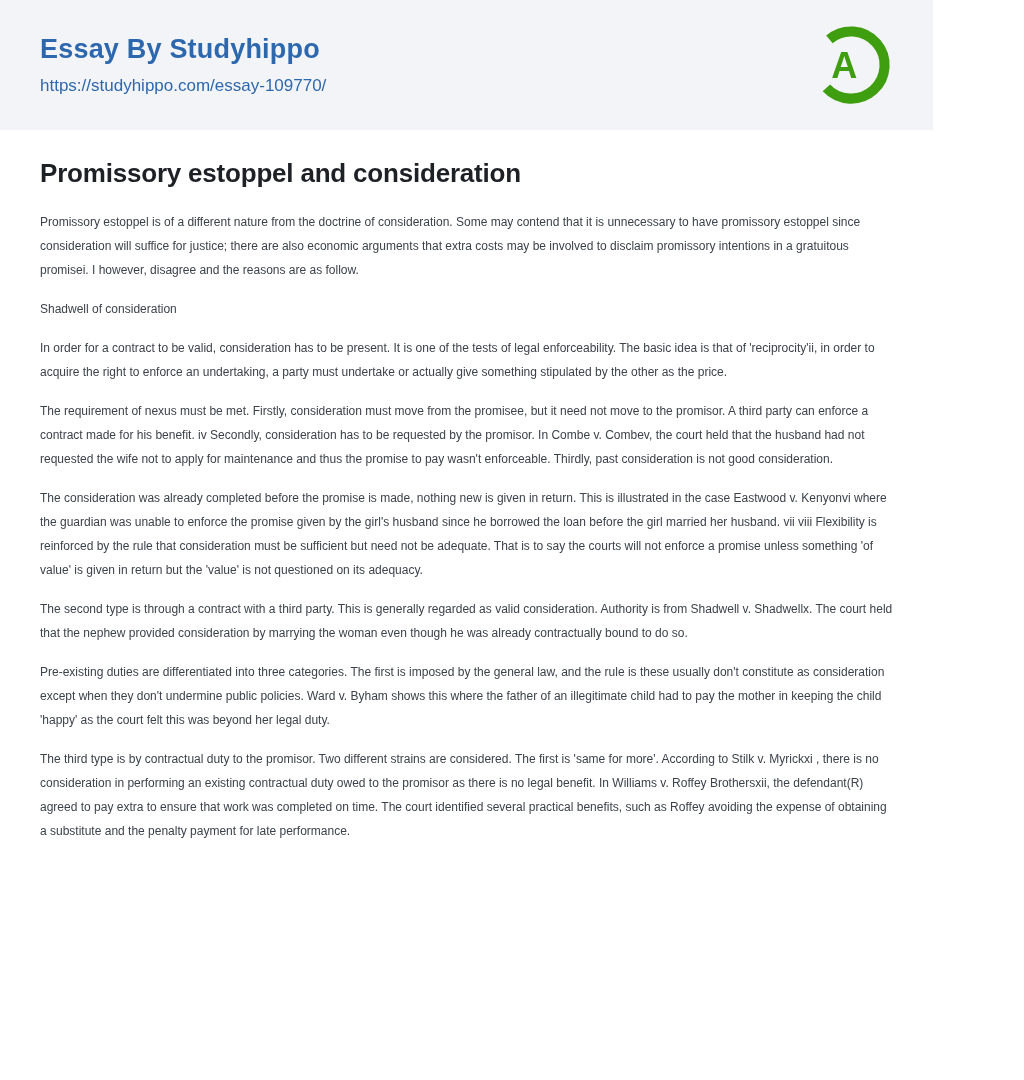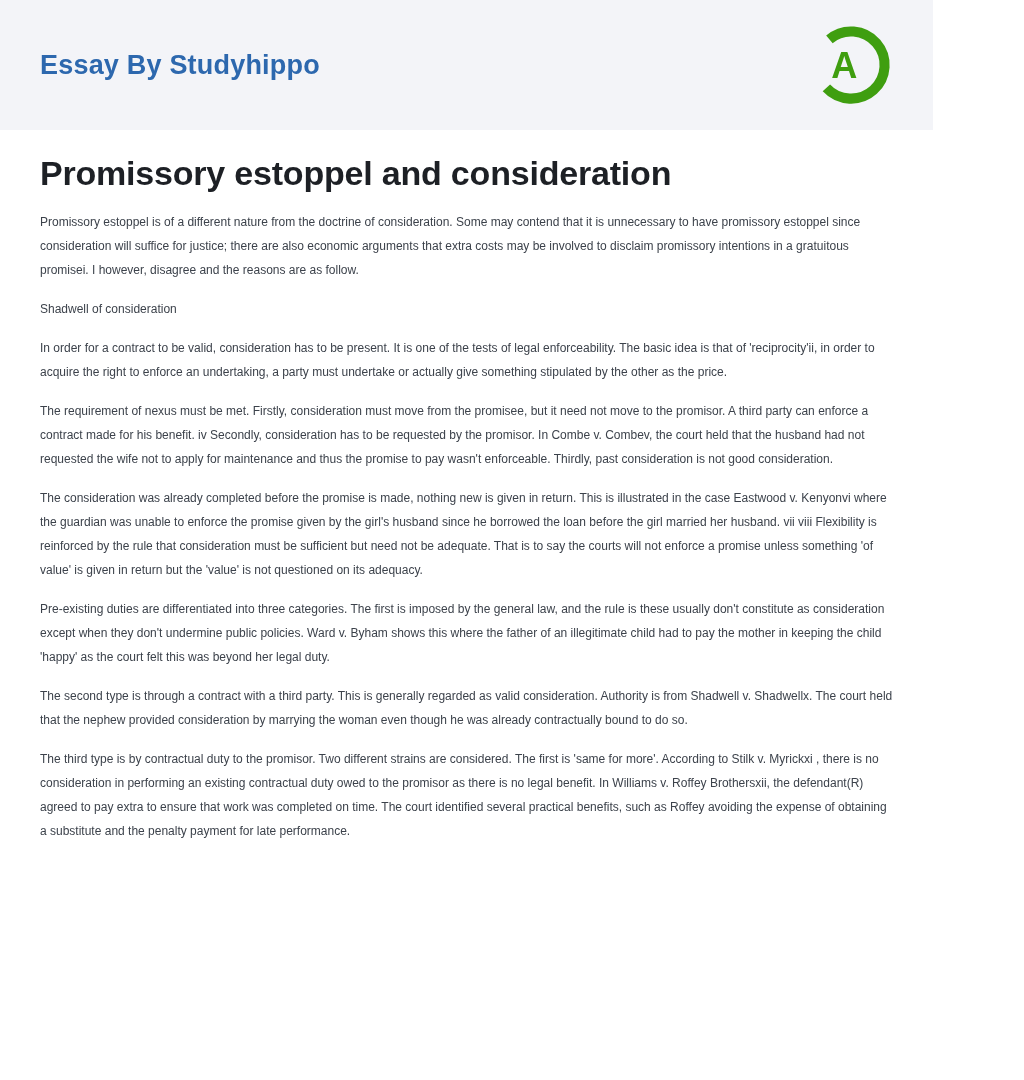--- a/index.html
+++ b/index.html
@@ -48,59 +48,60 @@
   .logo text {
     font-family: "Liberation Sans", "DejaVu Sans", sans-serif;
     font-weight: 700;
   }
   .content {
     padding: 22px 40px 30px 40px;
     box-sizing: border-box;
   }
   .essay-title {
     margin: 0 0 16px 0;
-    font-size: 34px;
+    font-size: 26px;
     line-height: 42px;
     font-weight: 800;
     letter-spacing: -0.2px;
     color: #1d2025;
   }
   .essay-body p {
     margin: 0 0 15px 0;
     font-size: 12px;
     line-height: 24px;
     color: #3c424b;
   }
 </style>
 </head>
 <body>
 
 <div class="page">
 
   <header class="header">
     <div class="header-text">
       <div class="site-title">Essay By Studyhippo</div>
+      <a class="essay-url">https://studyhippo.com/essay-109770/</a>
     </div>
 
     <div class="logo">
       <svg viewBox="0 0 100 100" aria-hidden="true">
         <path d="M 24.3 19.4 A 40 40 0 1 1 20.7 77.3" fill="none" stroke="var(--logo-green, #3f9e10)" stroke-width="12" stroke-linecap="butt"></path>
         <text x="42" y="65" text-anchor="middle" font-size="43" fill="var(--logo-green, #3f9e10)">A</text>
       </svg>
     </div>
   </header>
 
   <main class="content">
     <h1 class="essay-title">Promissory estoppel and consideration</h1>
 
     <div class="essay-body" id="essay-body">
         <p>Promissory estoppel is of a different nature from the doctrine of consideration. Some may contend that it is unnecessary to have promissory estoppel since consideration will suffice for justice; there are also economic arguments that extra costs may be involved to disclaim promissory intentions in a gratuitous promisei. I however, disagree and the reasons are as follow.</p>
         <p>Shadwell of consideration</p>
         <p>In order for a contract to be valid, consideration has to be present. It is one of the tests of legal enforceability. The basic idea is that of 'reciprocity'ii, in order to acquire the right to enforce an undertaking, a party must undertake or actually give something stipulated by the other as the price.</p>
         <p>The requirement of nexus must be met. Firstly, consideration must move from the promisee, but it need not move to the promisor. A third party can enforce a contract made for his benefit. iv Secondly, consideration has to be requested by the promisor. In Combe v. Combev, the court held that the husband had not requested the wife not to apply for maintenance and thus the promise to pay wasn't enforceable. Thirdly, past consideration is not good consideration.</p>
         <p>The consideration was already completed before the promise is made, nothing new is given in return. This is illustrated in the case Eastwood v. Kenyonvi where the guardian was unable to enforce the promise given by the girl's husband since he borrowed the loan before the girl married her husband. vii viii Flexibility is reinforced by the rule that consideration must be sufficient but need not be adequate. That is to say the courts will not enforce a promise unless something 'of value' is given in return but the 'value' is not questioned on its adequacy.</p>
+        <p>The second type is through a contract with a third party. This is generally regarded as valid consideration. Authority is from Shadwell v. Shadwellx. The court held that the nephew provided consideration by marrying the woman even though he was already contractually bound to do so.</p>
         <p>Pre-existing duties are differentiated into three categories. The first is imposed by the general law, and the rule is these usually don't constitute as consideration except when they don't undermine public policies. Ward v. Byham shows this where the father of an illegitimate child had to pay the mother in keeping the child 'happy' as the court felt this was beyond her legal duty.</p>
-        <p>The second type is through a contract with a third party. This is generally regarded as valid consideration. Authority is from Shadwell v. Shadwellx. The court held that the nephew provided consideration by marrying the woman even though he was already contractually bound to do so.</p>
         <p>The third type is by contractual duty to the promisor. Two different strains are considered. The first is 'same for more'. According to Stilk v. Myrickxi , there is no consideration in performing an existing contractual duty owed to the promisor as there is no legal benefit. In Williams v. Roffey Brothersxii, the defendant(R) agreed to pay extra to ensure that work was completed on time. The court identified several practical benefits, such as Roffey avoiding the expense of obtaining a substitute and the penalty payment for late performance.</p>
       </div>
   </main>
 
 </div>
 
 </body></html>

